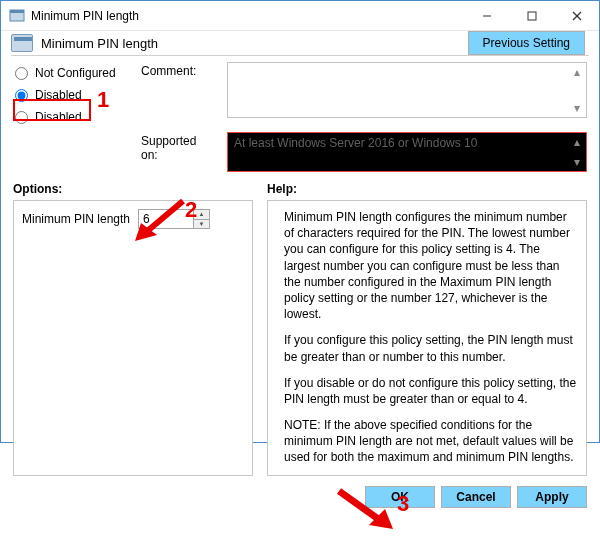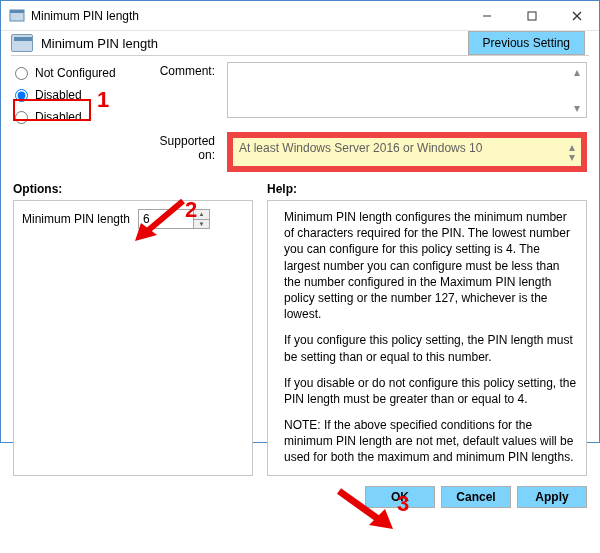--- a/index.html
+++ b/index.html
@@ -99,21 +99,20 @@
       display: flex;
       align-items: center;
       gap: 4px;
       padding: 4px 2px;
       font-size: 12px;
     }
     .radio-col input[type=radio] {
       margin: 0 3px 0 0;
     }
     .field-label {
-      text-align: right;
       width: 74px;
       padding-top: 2px;
     }
     .comment-box {
       flex: 1;
       border: 1px solid #c3c3c3;
       background: #fff;
       height: 56px;
       position: relative;
     }
@@ -128,22 +127,22 @@
     .scroll-arrow.up { top: 2px; }
     .scroll-arrow.down { bottom: 2px; }
     .supported-row {
       display: flex;
       padding: 4px 12px 0 12px;
       gap: 12px;
       align-items: flex-start;
     }
     .supported-box {
       flex: 1;
-      border: 6px solid #ef4444;
-      background: #fef9c3;
+      border: 1px solid #ef4444;
+      background: #000000;
       height: 40px;
       padding: 3px 6px;
       position: relative;
       color: #606060;
     }
     .options-help {
       display: flex;
       padding: 10px 12px 0 12px;
       gap: 14px;
       font-weight: bold;
@@ -307,21 +306,21 @@
           <input type="text" value="6" style="">
           <span class="spin-btns">
             <div>▲</div>
             <div>▼</div>
           </span>
         </span>
       </div>
     </div>
     <div class="help-pane">
       <p>Minimum PIN length configures the minimum number of characters required for the PIN.  The lowest number you can configure for this policy setting is 4.  The largest number you can configure must be less than the number configured in the Maximum PIN length policy setting or the number 127, whichever is the lowest.</p>
-      <p>If you configure this policy setting, the PIN length must be setting than or equal to this number.</p>
+      <p>If you configure this policy setting, the PIN length must be greater than or number to this number.</p>
       <p>If you disable or do not configure this policy setting, the PIN length must be greater than or equal to 4.</p>
       <p>NOTE: If the above specified conditions for the minimum PIN length are not met, default values will be used for both the maximum and minimum PIN lengths.</p>
     </div>
   </div>
 
   <div class="footer">
     <button class="btn btn-small">OK</button>
     <button class="btn btn-small">Cancel</button>
     <button class="btn btn-small">Apply</button>
   </div>

